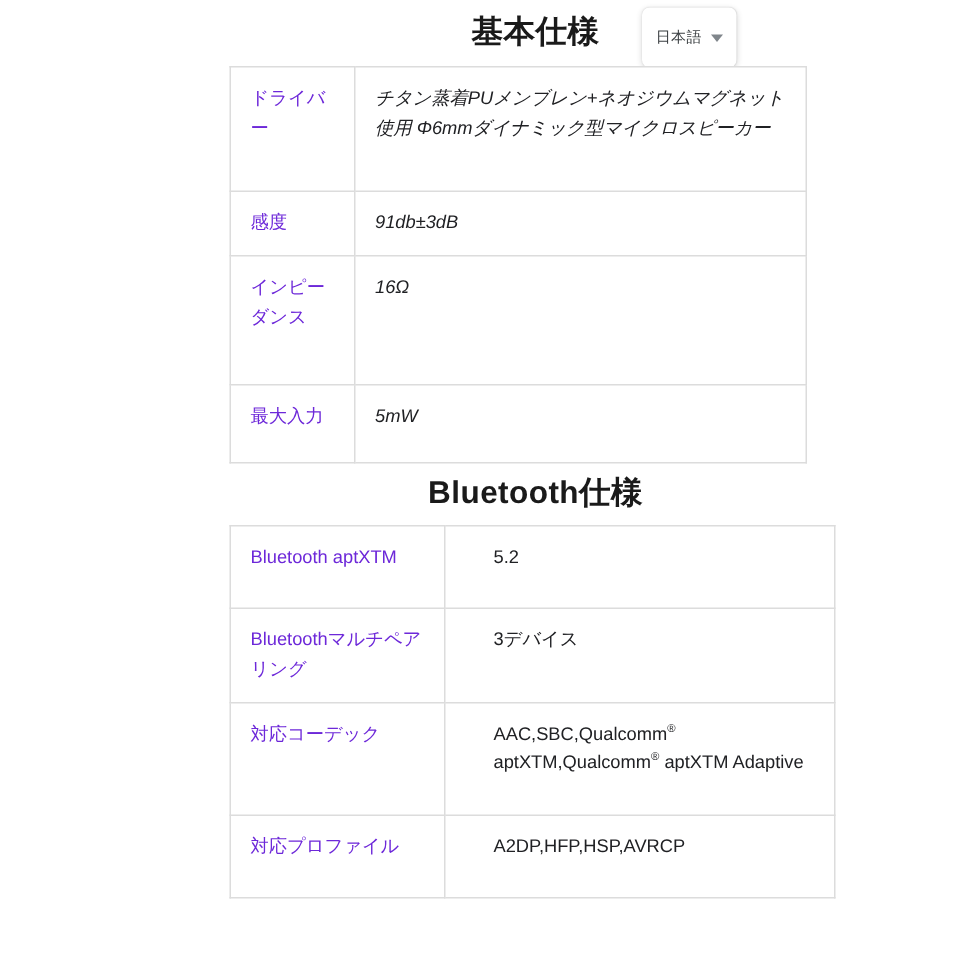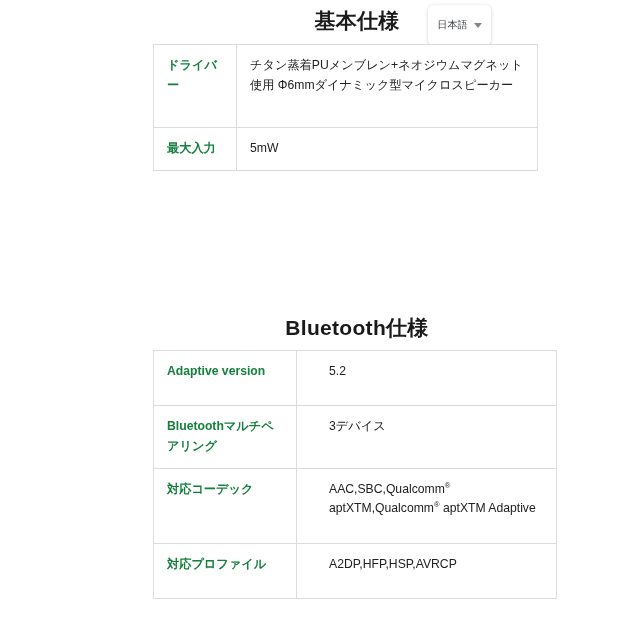--- a/index.html
+++ b/index.html
@@ -84,27 +84,27 @@
   .spec-table td {
     border: 1px solid #dcdcdc;
     vertical-align: top;
     padding: 11px 11px 11px 13px;
     font-size: 12.2px;
     line-height: 1.62;
     color: #202124;
     word-break: break-word;
   }
   .spec-table td.key {
-    font-weight: bold;
-    color: #15803d;
+    font-weight: normal;
+    color: #6d28d9;
   }
 
   
   #table-basic td.key { width: 58px; }
-  #table-basic td.val { width: 276px; }
+  #table-basic td.val { width: 276px; font-style: italic; }
 
   
   #table-bt td.key { width: 118px; }
   #table-bt td.val { width: 216px; padding-left: 32px; }
 
   
   #table-basic tr:nth-child(1) td { height: 60px; }
   #table-basic tr:nth-child(2) td { height: 20px; }
   #table-basic tr:nth-child(3) td { height: 63px; }
   #table-basic tr:nth-child(4) td { height: 29px; }
@@ -132,32 +132,40 @@
 
   <div class="section-title" id="title-basic">基本仕様</div>
 
   <table class="spec-table" id="table-basic">
     <tbody>
       <tr>
         <td class="key">ドライバー</td>
         <td class="val">チタン蒸着PUメンブレン+ネオジウムマグネット使用 Φ6mmダイナミック型マイクロスピーカー</td>
       </tr>
       <tr>
+        <td class="key">感度</td>
+        <td class="val">91db±3dB</td>
+      </tr>
+      <tr>
+        <td class="key">インピーダンス</td>
+        <td class="val">16Ω</td>
+      </tr>
+      <tr>
         <td class="key">最大入力</td>
         <td class="val">5mW</td>
       </tr>
     </tbody>
   </table>
 
   <div class="section-title" id="title-bt">Bluetooth仕様</div>
 
   <table class="spec-table" id="table-bt">
     <tbody>
       <tr>
-        <td class="key">Adaptive version</td>
+        <td class="key">Bluetooth aptXTM</td>
         <td class="val">5.2</td>
       </tr>
       <tr>
         <td class="key">Bluetoothマルチペアリング</td>
         <td class="val">3デバイス</td>
       </tr>
       <tr>
         <td class="key">対応コーデック</td>
         <td class="val" id="codec-value">AAC,SBC,Qualcomm<sup class="reg">®</sup> aptXTM,Qualcomm<sup class="reg">®</sup> aptXTM Adaptive</td>
       </tr>

